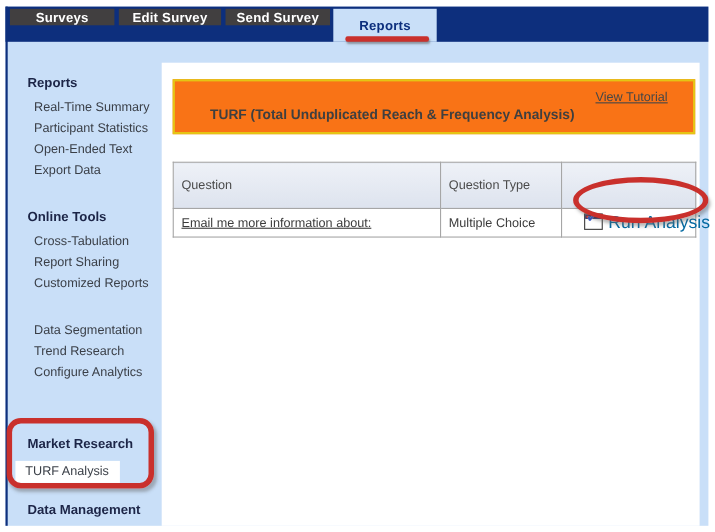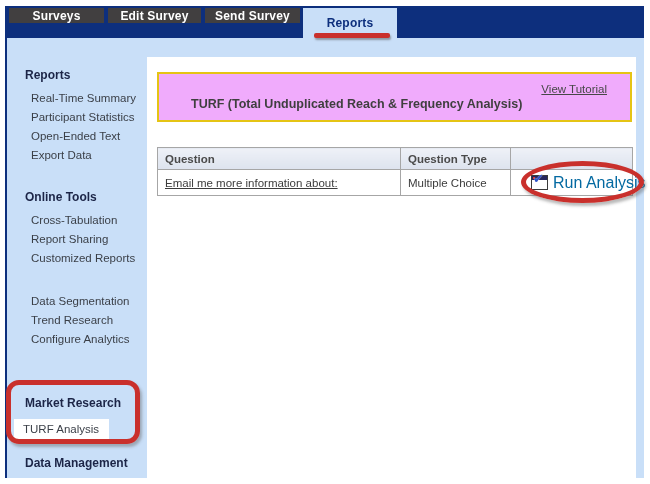--- a/index.html
+++ b/index.html
@@ -46,33 +46,33 @@
   }
   .annot-rect{
     position:absolute;left:6px;top:380px;width:134px;height:64px;
     border:5px solid #c9302c;border-radius:13px;box-sizing:border-box;
     box-shadow:2px 3px 3px rgba(100,100,100,.45);
   }
   
   .panel{position:absolute;left:147px;top:57px;width:489px;height:421px;background:#ffffff;}
   .yellow-box{
     position:absolute;left:157px;top:72px;width:475px;height:50px;
-    background:#f0abfc;border:2px solid #e5c414;box-sizing:border-box;
+    background:#f97316;border:2px solid #e5c414;box-sizing:border-box;
   }
   .turf-title{position:absolute;left:12px;bottom:9px;font-size:12.5px;font-weight:bold;color:#3f3f3f;white-space:nowrap;margin-left:20px;}
   .tutorial-link{position:absolute;right:23px;top:9px;font-size:11.5px;color:#474747;text-decoration:underline;cursor:pointer;}
   
   .qtable{
     position:absolute;left:157px;top:147px;width:475px;
     border-collapse:collapse;table-layout:fixed;
   }
   .qtable th{
     background:linear-gradient(#eef1f7,#dde3ee);
     border:1px solid #a6a6a6;height:21px;
-    font-size:11.5px;font-weight:bold;color:#4a4a4a;text-align:left;padding:0 7px;
+    font-size:11.5px;font-weight:normal;color:#4a4a4a;text-align:left;padding:10px 7px;
   }
   .qtable td{
     border:1px solid #a6a6a6;height:25px;background:#ffffff;
     font-size:11.5px;color:#3c3c3c;padding:0 7px;white-space:nowrap;
   }
   .q-link{color:#3c3c3c;text-decoration:underline;cursor:pointer;}
   .ra-cell{padding-left:20px !important;}
   .ra-link{color:#0369a1;font-size:16px;text-decoration:none;cursor:pointer;}
   .ra-icon{
     display:inline-block;position:relative;width:15px;height:13px;

